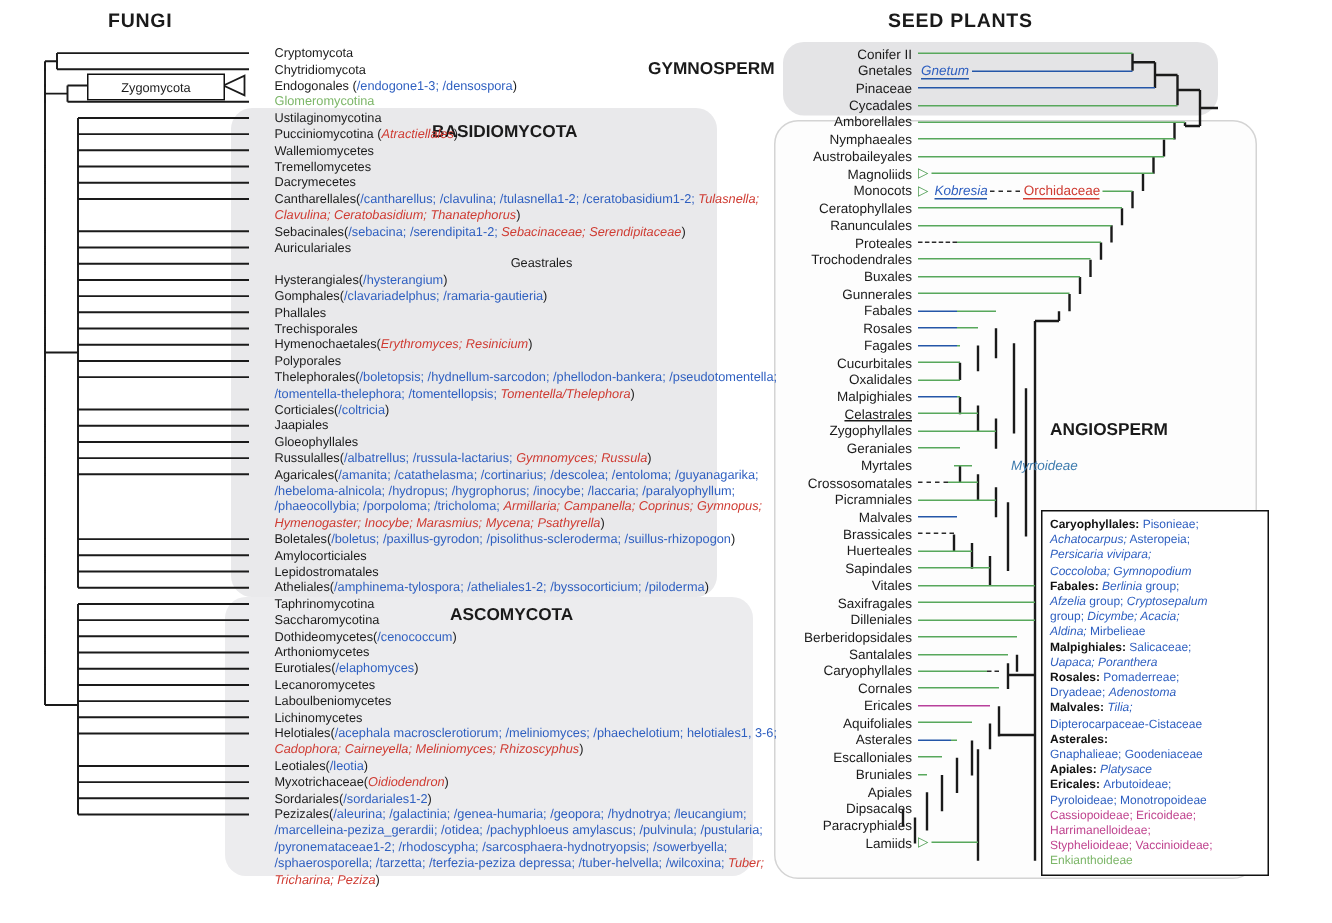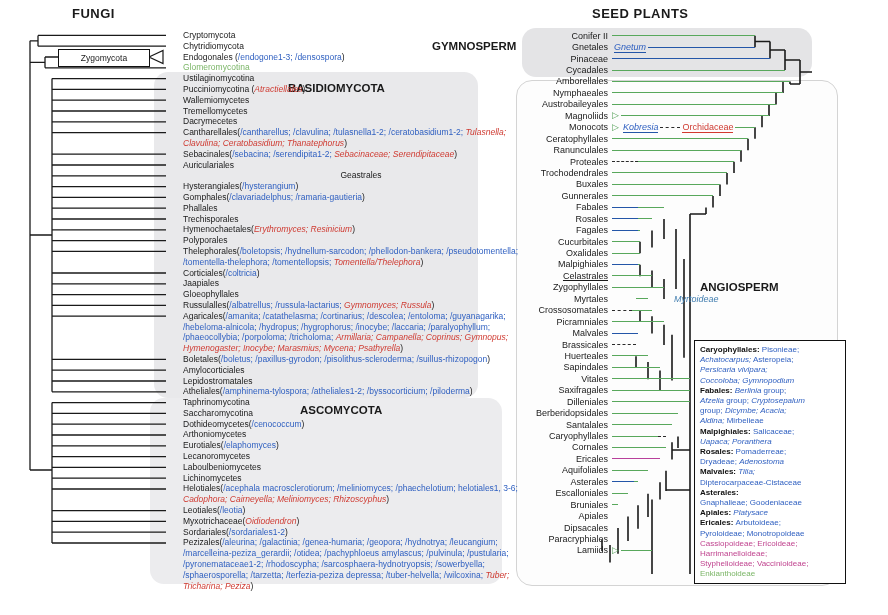--- a/index.html
+++ b/index.html
@@ -255,20 +255,24 @@
         <span class="ln ln-am grow"></span>
       </div>
       <div class="srow" style="padding-right: 160px; text-decoration: underline;">
         <span class="slabel">Celastrales</span>
         <span class="ln ln-am grow"></span>
       </div>
       <div class="srow" style="padding-right: 148px;">
         <span class="slabel">Zygophyllales</span>
         <span class="ln ln-am grow"></span>
       </div>
+      <div class="srow" style="padding-right: 172px;">
+        <span class="slabel">Geraniales</span>
+        <span class="ln ln-am grow"></span>
+      </div>
       <div class="srow" style="padding-right: 172px; gap: 24px;">
         <span class="slabel">Myrtales</span>
         <span class="ln ln-am" style="width: 12px;"></span>
         <span class="s-t">Myrtoideae</span>
         <span class="ln ln-am grow"></span>
       </div>
       <div class="srow" style="padding-right: 160px;">
         <span class="slabel">Crossosomatales</span>
         <span class="ln ln-dash" style="width: 20px;"></span>
         <span class="ln ln-am grow"></span>

